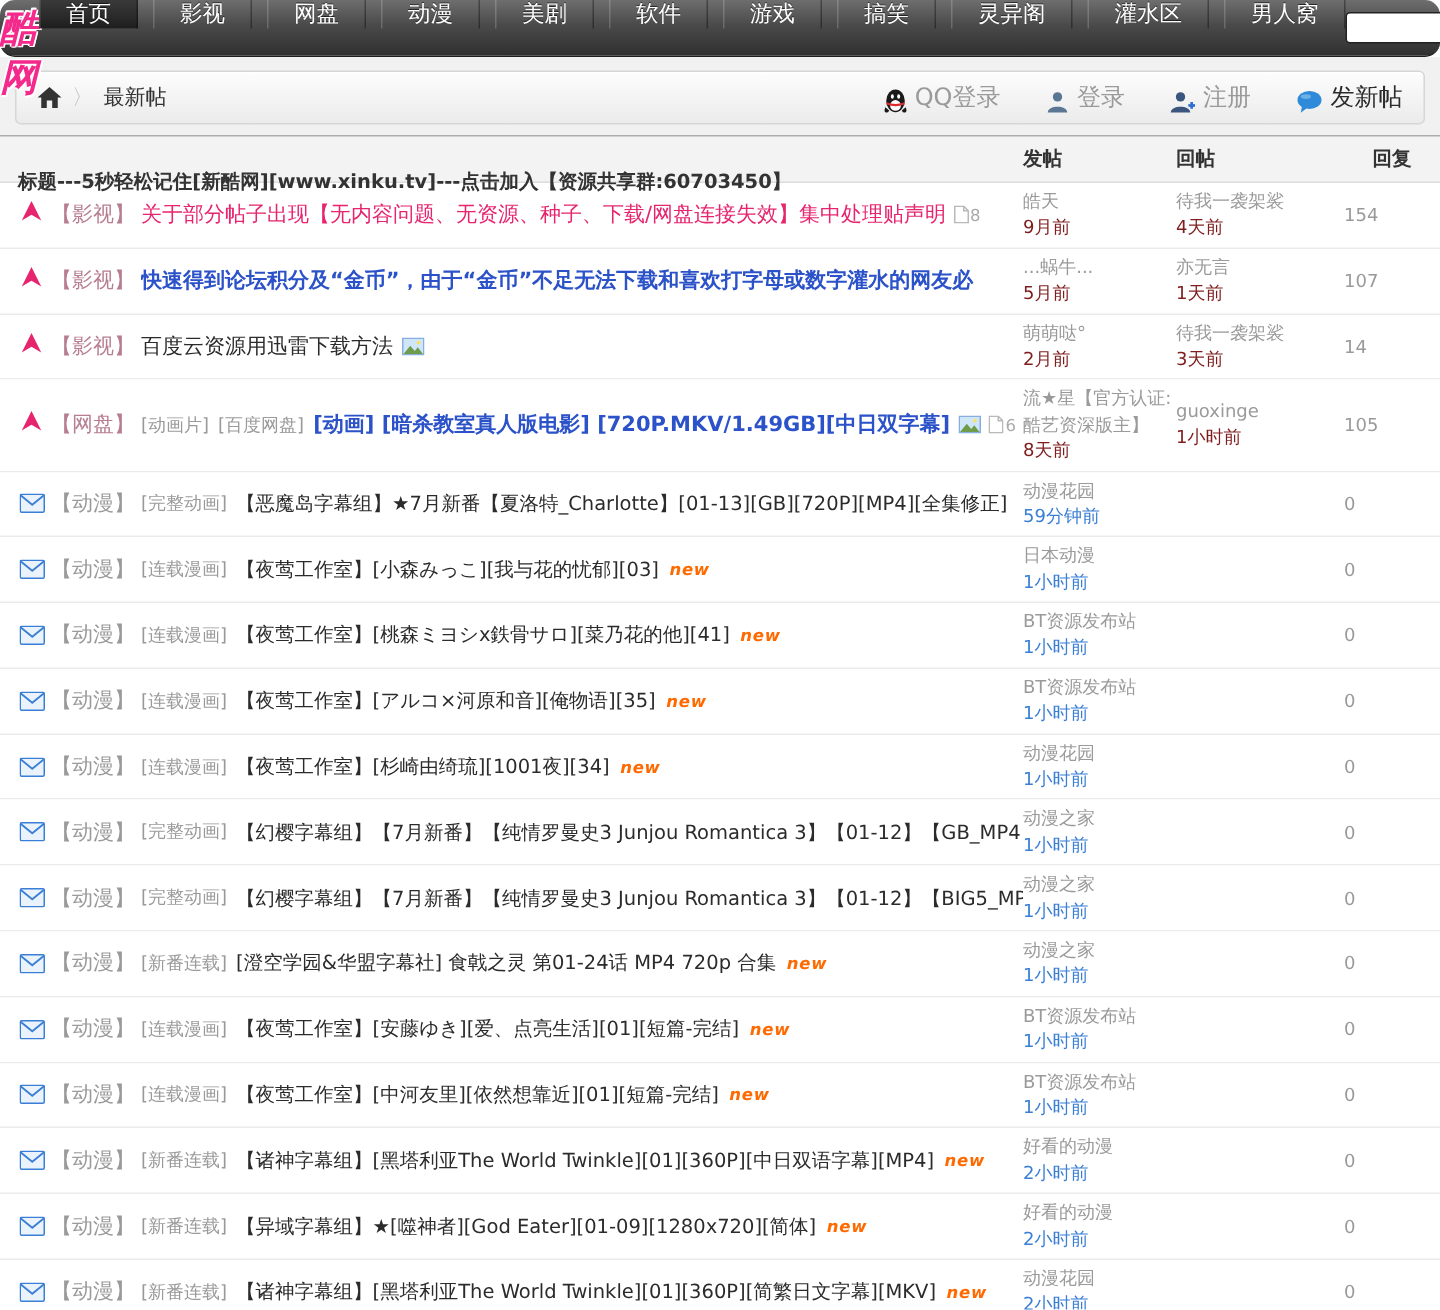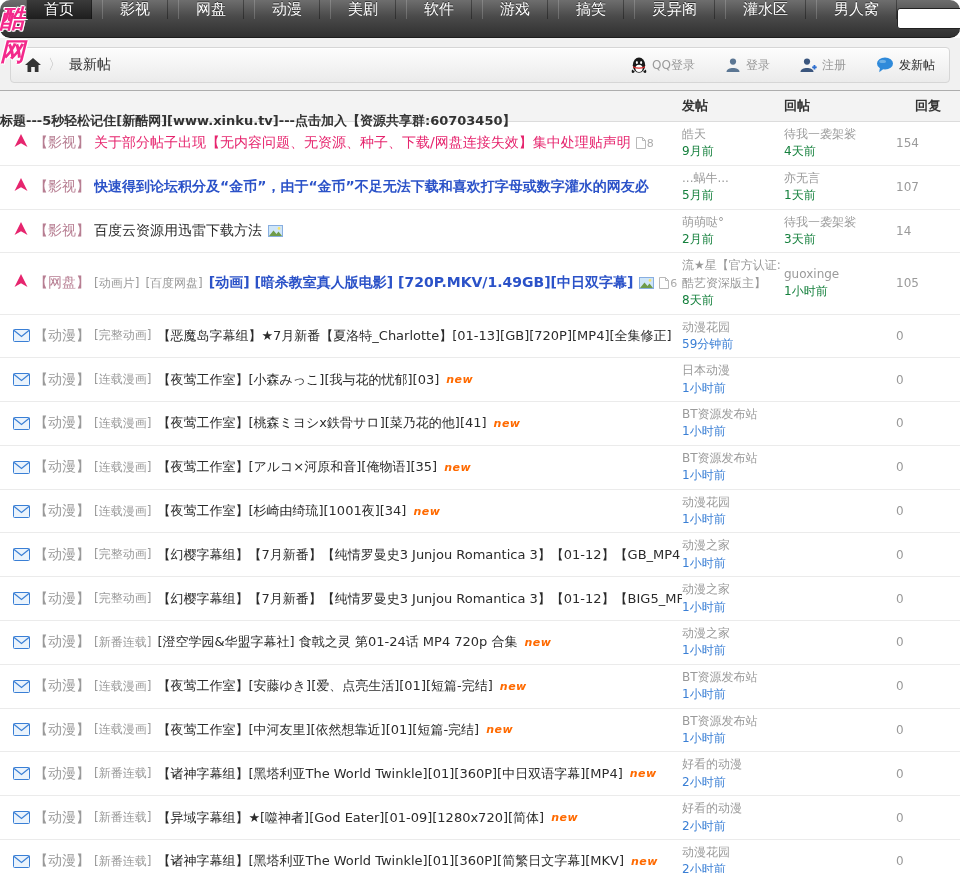--- a/index.html
+++ b/index.html
@@ -38,28 +38,28 @@
   .toolbar {
     height:36px; border:1px solid #d6d6d6; border-radius:4px;
     background:linear-gradient(180deg,#fdfdfd,#ebebeb);
     box-shadow:inset 0 1px 0 #fff;
     display:flex; align-items:center; padding:0 14px;
   }
   .crumb { display:flex; align-items:center; gap:7px; }
   .crumb .sep { color:#c0c0c0; font-size:14px; }
   .crumb .label { font-size:14px; color:#333; cursor:pointer; }
   .tool-links { margin-left:auto; display:flex; align-items:center; gap:30px; }
-  .tool-link { display:flex; align-items:flex-start; gap:5px; font-size:12px; color:#9a9a9a; cursor:pointer; }
+  .tool-link { display:flex; align-items:flex-end; gap:5px; font-size:16px; color:#9a9a9a; cursor:pointer; }
   .tool-link.dark { color:#2b2b2b; }
   
   .thead {
     height:32px; display:flex; align-items:center; font-size:13px; color:#333; font-weight:bold;
     background:#f3f3f3; border-top:1px solid #adadad; border-bottom:1px solid #dcdcdc;
   }
-  .c-title { flex:1; overflow:hidden; white-space:nowrap;margin-top:29px; }
+  .c-title { flex:1; padding-left:12px; overflow:hidden; white-space:nowrap;margin-top:29px; }
   .c-author { width:102px; }
   .c-reply { width:112px; }
   .c-count { width:64px; text-align:center; }
   .row {
     display:flex; align-items:center; border-bottom:1px solid #ebebeb; min-height:36px;
     background:#fff;
   }
   .row-main { flex:1; display:flex; align-items:center; overflow:hidden; white-space:nowrap; padding-left:8px; }
   .row-icon { width:26px; display:flex; justify-content:center; align-items:center; flex:none; }
   .cat { font-size:14px; color:#9a9a9a; margin-right:4px; cursor:pointer; flex:none; }
@@ -72,21 +72,21 @@
   .mini { margin-left:6px; display:inline-flex; align-items:center; flex:none; }
   .pages { color:#aaa; font-size:11px; display:inline-flex; align-items:center; margin-left:5px; flex:none; }
   .newbadge {
     margin-left:7px; color:#ff6a00; font-size:11px; font-weight:bold; font-style:italic;
     letter-spacing:.5px; flex:none;
   }
   .cell-author, .cell-reply { font-size:12px; color:#9a9a9a; line-height:1.45; padding:4px 2px 4px 0; white-space:normal; }
   .cell-author { width:102px; }
   .cell-reply { width:112px; }
   .pname { color:#9a9a9a; cursor:pointer; word-break:break-all; }
-  .ptime { color:#15803d; }
+  .ptime { color:#7f1d1d; }
   .ptime.blue { color:#3a7fd5; }
   .cell-count { width:64px; color:#9a9a9a; font-size:12px; }
 </style>
 </head>
 <body>
 
 <div class="nav">
   <div class="logo">新酷网</div>
   <div class="tabs">
       <div class="tab active">首页</div>

